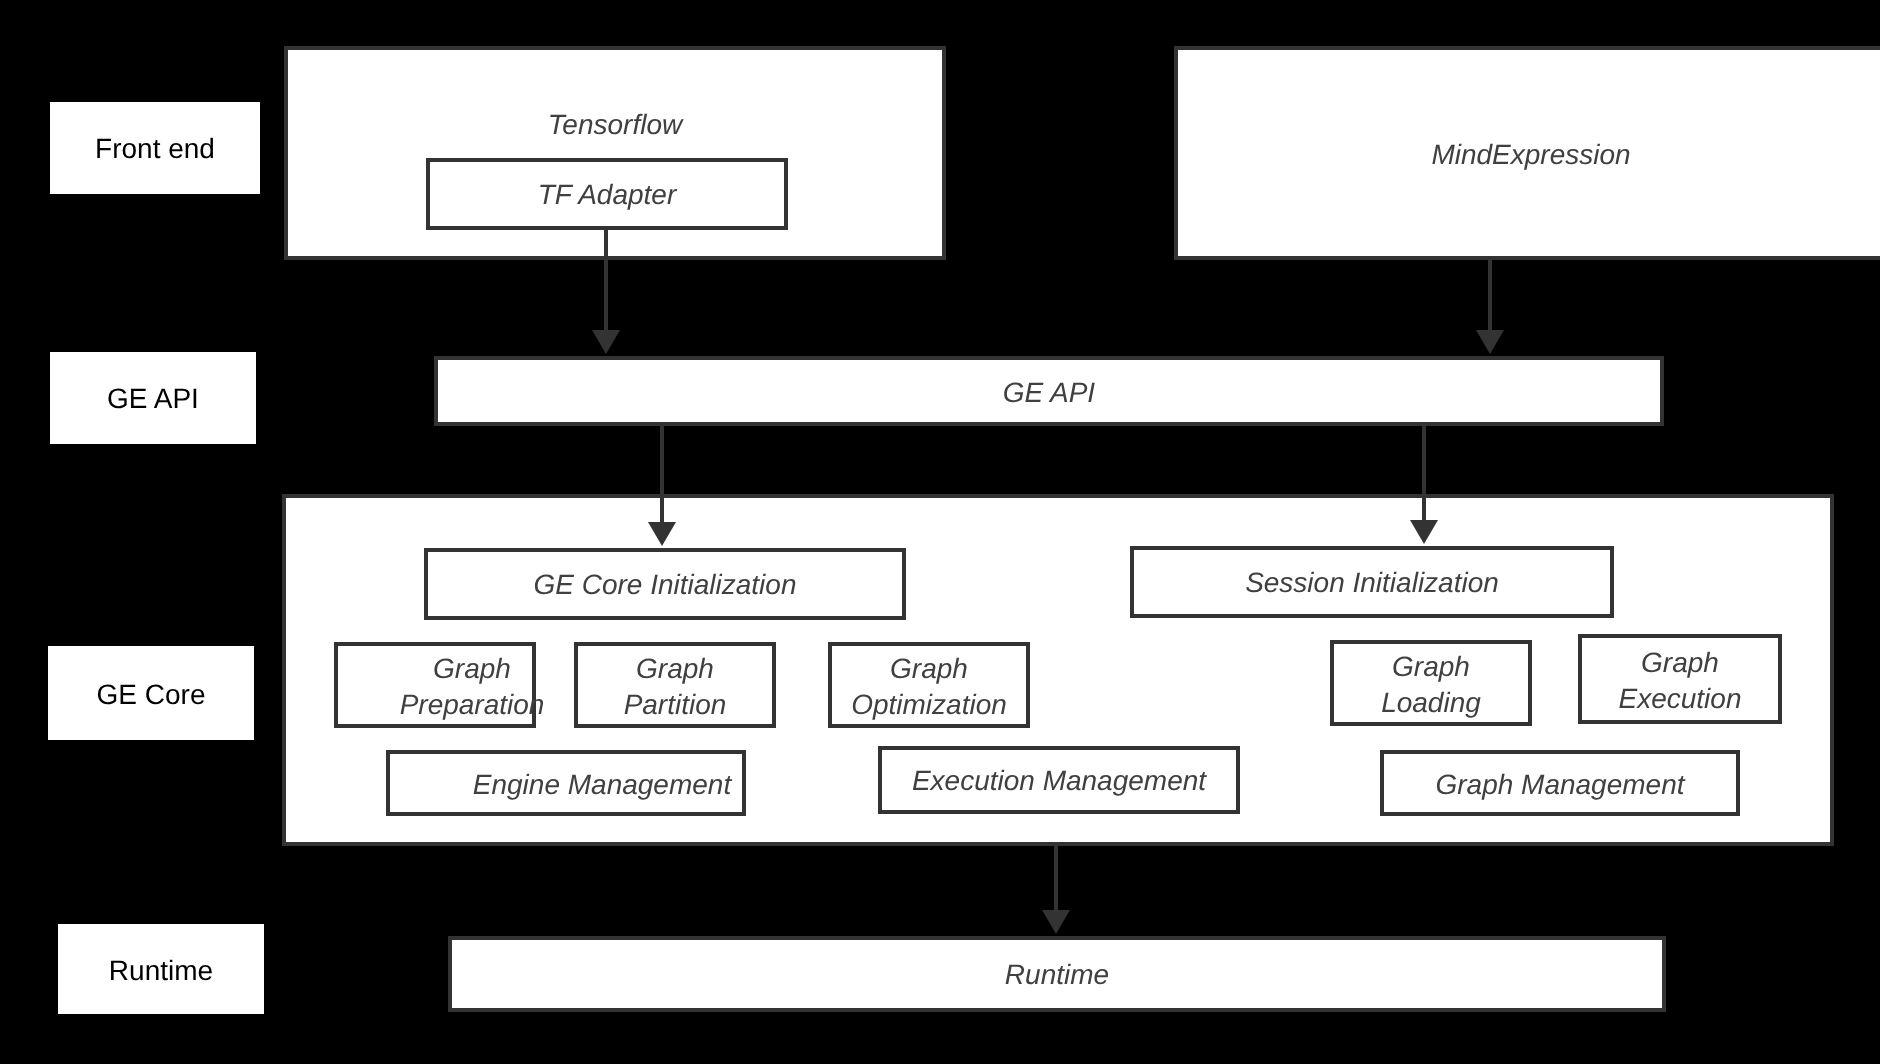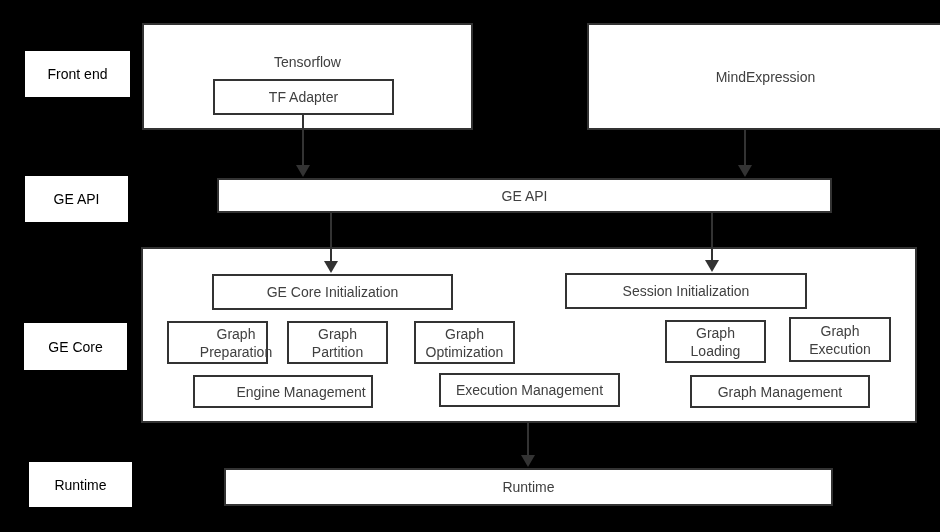--- a/index.html
+++ b/index.html
@@ -32,20 +32,21 @@
     position: absolute;
     background: #ffffff;
     border: 2px solid #333333;
     box-sizing: border-box;
     display: flex;
     align-items: center;
     justify-content: center;
     text-align: center;
     color: #404040;
     font-size: 14px;
+    font-style: italic;
   }
   .bar {
     border-width: 2px;
   }
   .stage .inner {
     display: inline-block;
     max-width: 88px;
     line-height: 18px;
   }
   .tf-title {

